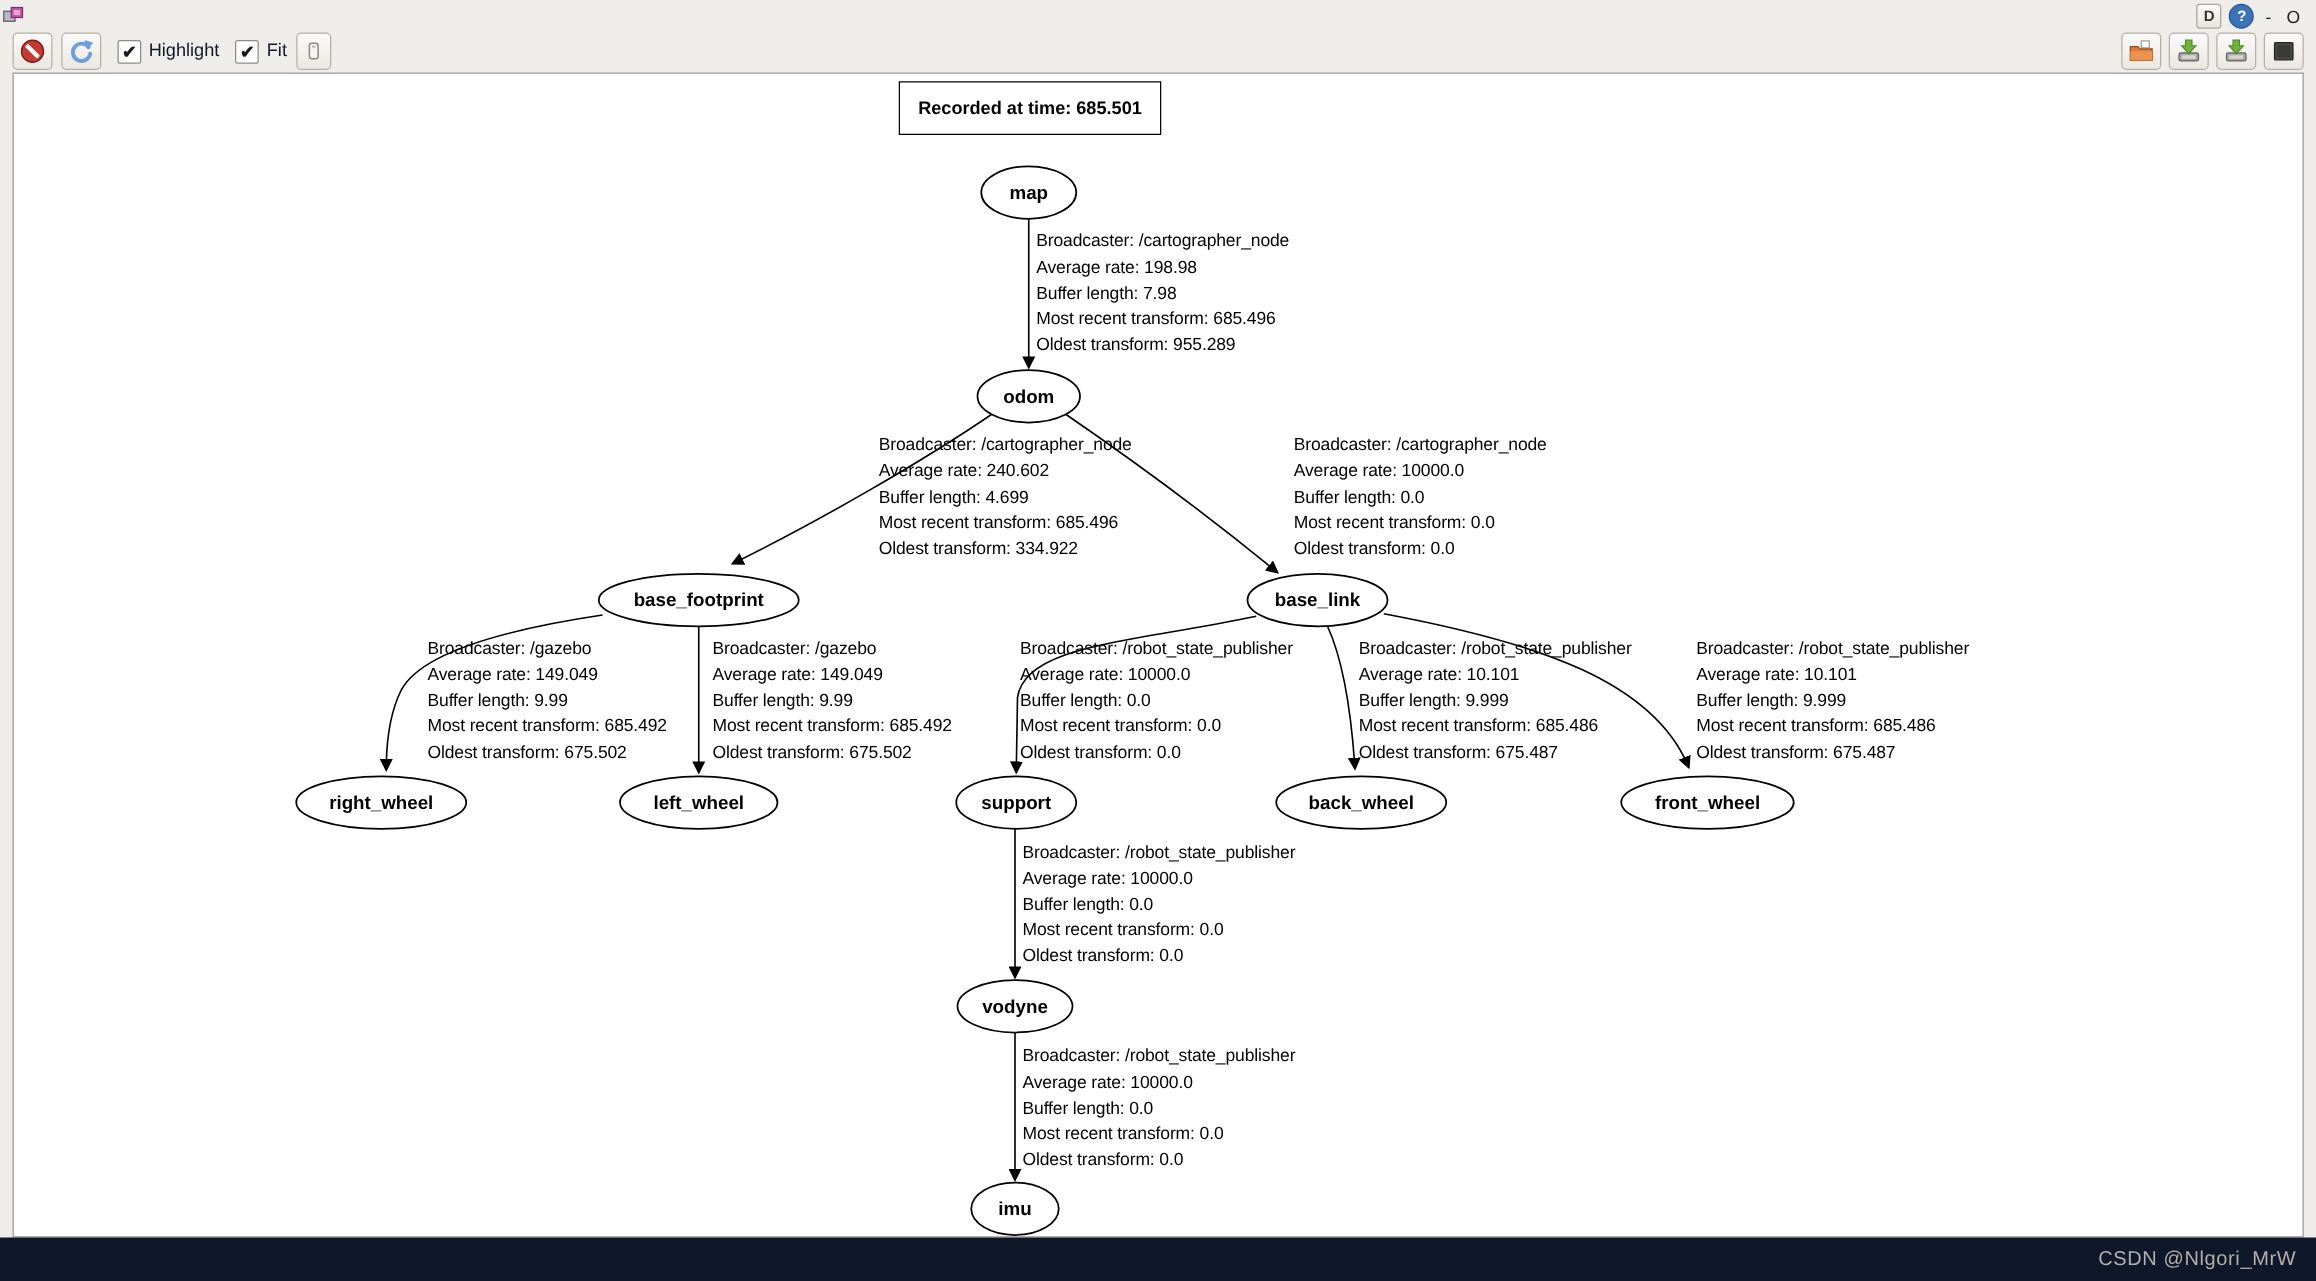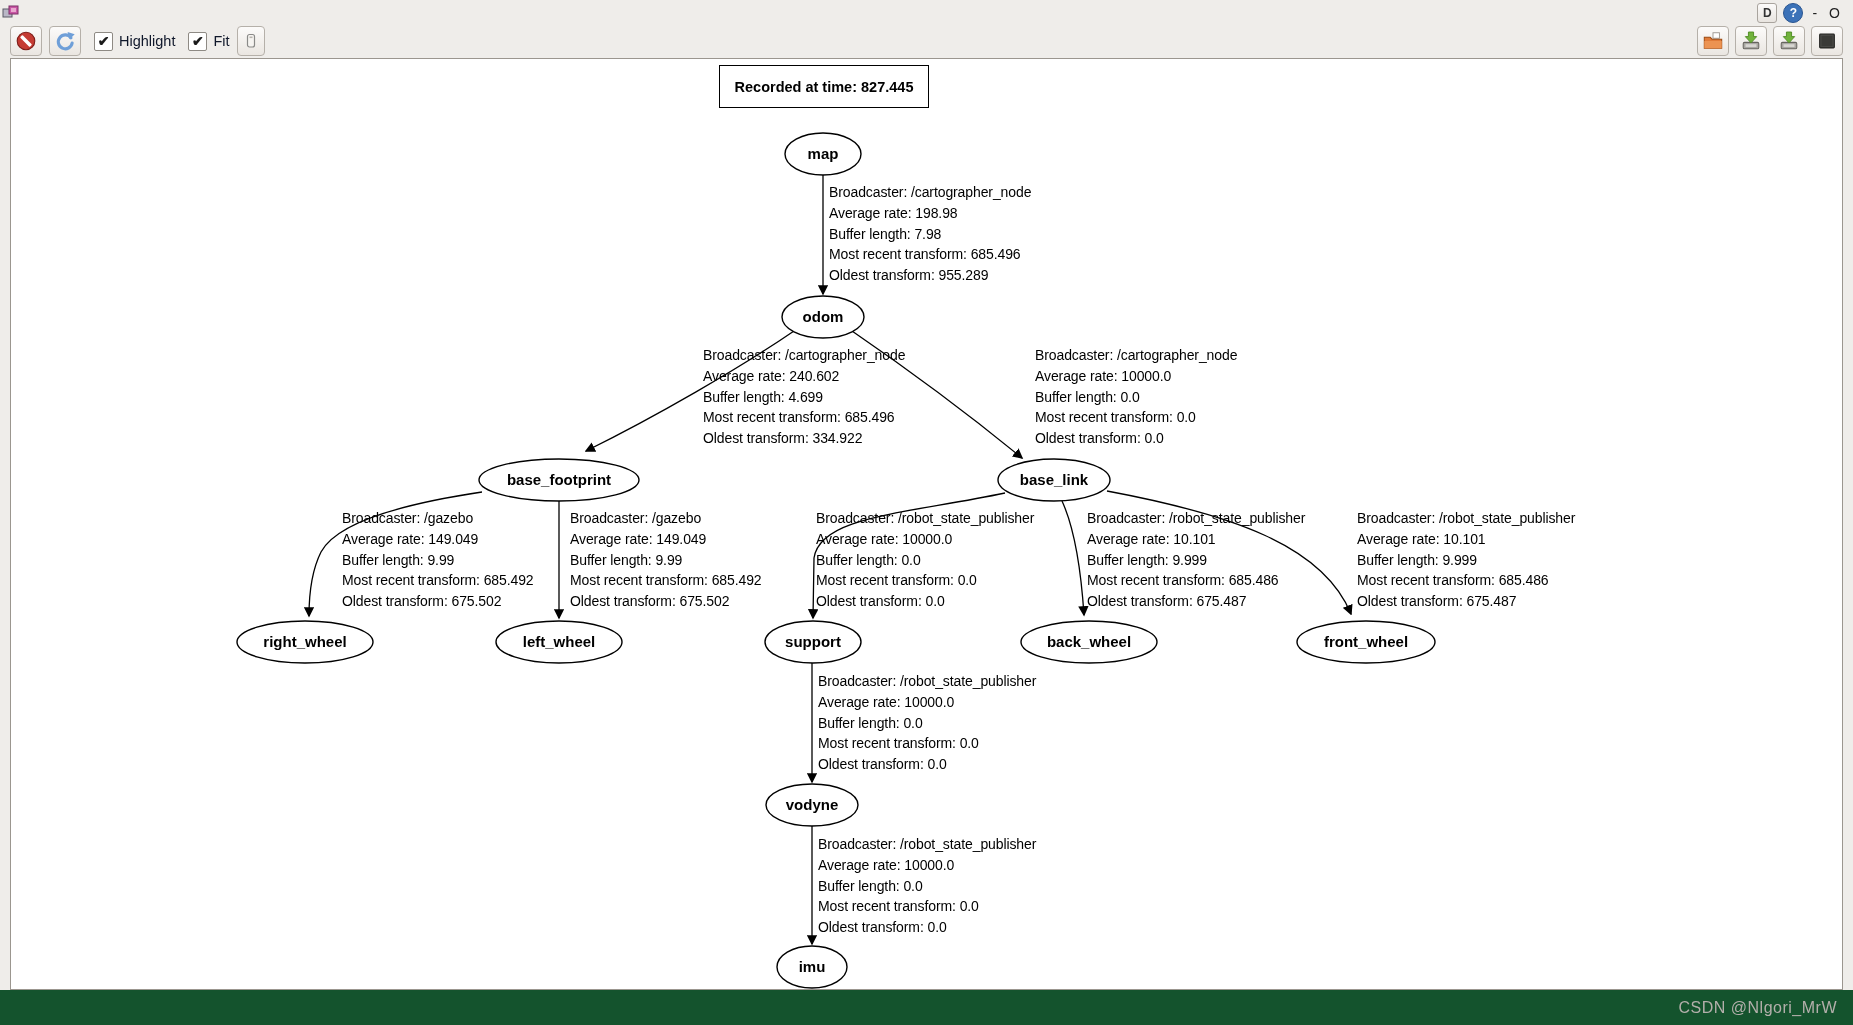--- a/index.html
+++ b/index.html
@@ -63,21 +63,21 @@
     line-height:20.8px;white-space:nowrap;letter-spacing:-0.1px;
   }
   .recorded-box{
     position:absolute;left:719px;top:65px;width:208px;height:41px;
     border:1.6px solid #000;background:#fff;
     display:flex;align-items:center;justify-content:center;
     font-size:14.5px;font-weight:bold;color:#000;
   }
   
   .bottombar{
-    position:absolute;left:0;top:990px;width:1853px;height:35px;background:#14532d;
+    position:absolute;left:0;top:990px;width:1853px;height:35px;background:#0f172a;
     display:flex;align-items:center;justify-content:flex-end;padding-right:16px;box-sizing:border-box;
   }
   .watermark{font-size:16px;color:#b3afab;letter-spacing:0.5px;}
 </style>
 </head>
 <body>
 
 <div class="titlebar">
   <svg class="app-icon" viewBox="0 0 18 18">
     <rect x="1" y="5" width="9" height="8" fill="#b9b7c6" stroke="#5a5a66" stroke-width="1"></rect>
@@ -187,21 +187,21 @@
     <ellipse cx="1089" cy="642" rx="68" ry="21" class="node-ellipse"></ellipse>
     <text x="1089" y="647" text-anchor="middle" class="node-label">back_wheel</text>
     <ellipse cx="1366" cy="642" rx="69" ry="21" class="node-ellipse"></ellipse>
     <text x="1366" y="647" text-anchor="middle" class="node-label">front_wheel</text>
     <ellipse cx="812" cy="805" rx="46" ry="21" class="node-ellipse"></ellipse>
     <text x="812" y="810" text-anchor="middle" class="node-label">vodyne</text>
     <ellipse cx="812" cy="967" rx="35" ry="21" class="node-ellipse"></ellipse>
     <text x="812" y="972" text-anchor="middle" class="node-label">imu</text>
   </svg>
 
-<div class="recorded-box">Recorded at time: 827.445</div>
+<div class="recorded-box">Recorded at time: 685.501</div>
 
 <div id="edge-labels">
     <div class="edge-label" style="left: 829px; top: 182px;">
       <div>Broadcaster: /cartographer_node</div>
       <div>Average rate: 198.98</div>
       <div>Buffer length: 7.98</div>
       <div>Most recent transform: 685.496</div>
       <div>Oldest transform: 955.289</div>
     </div>
     <div class="edge-label" style="left: 703px; top: 345px;">

